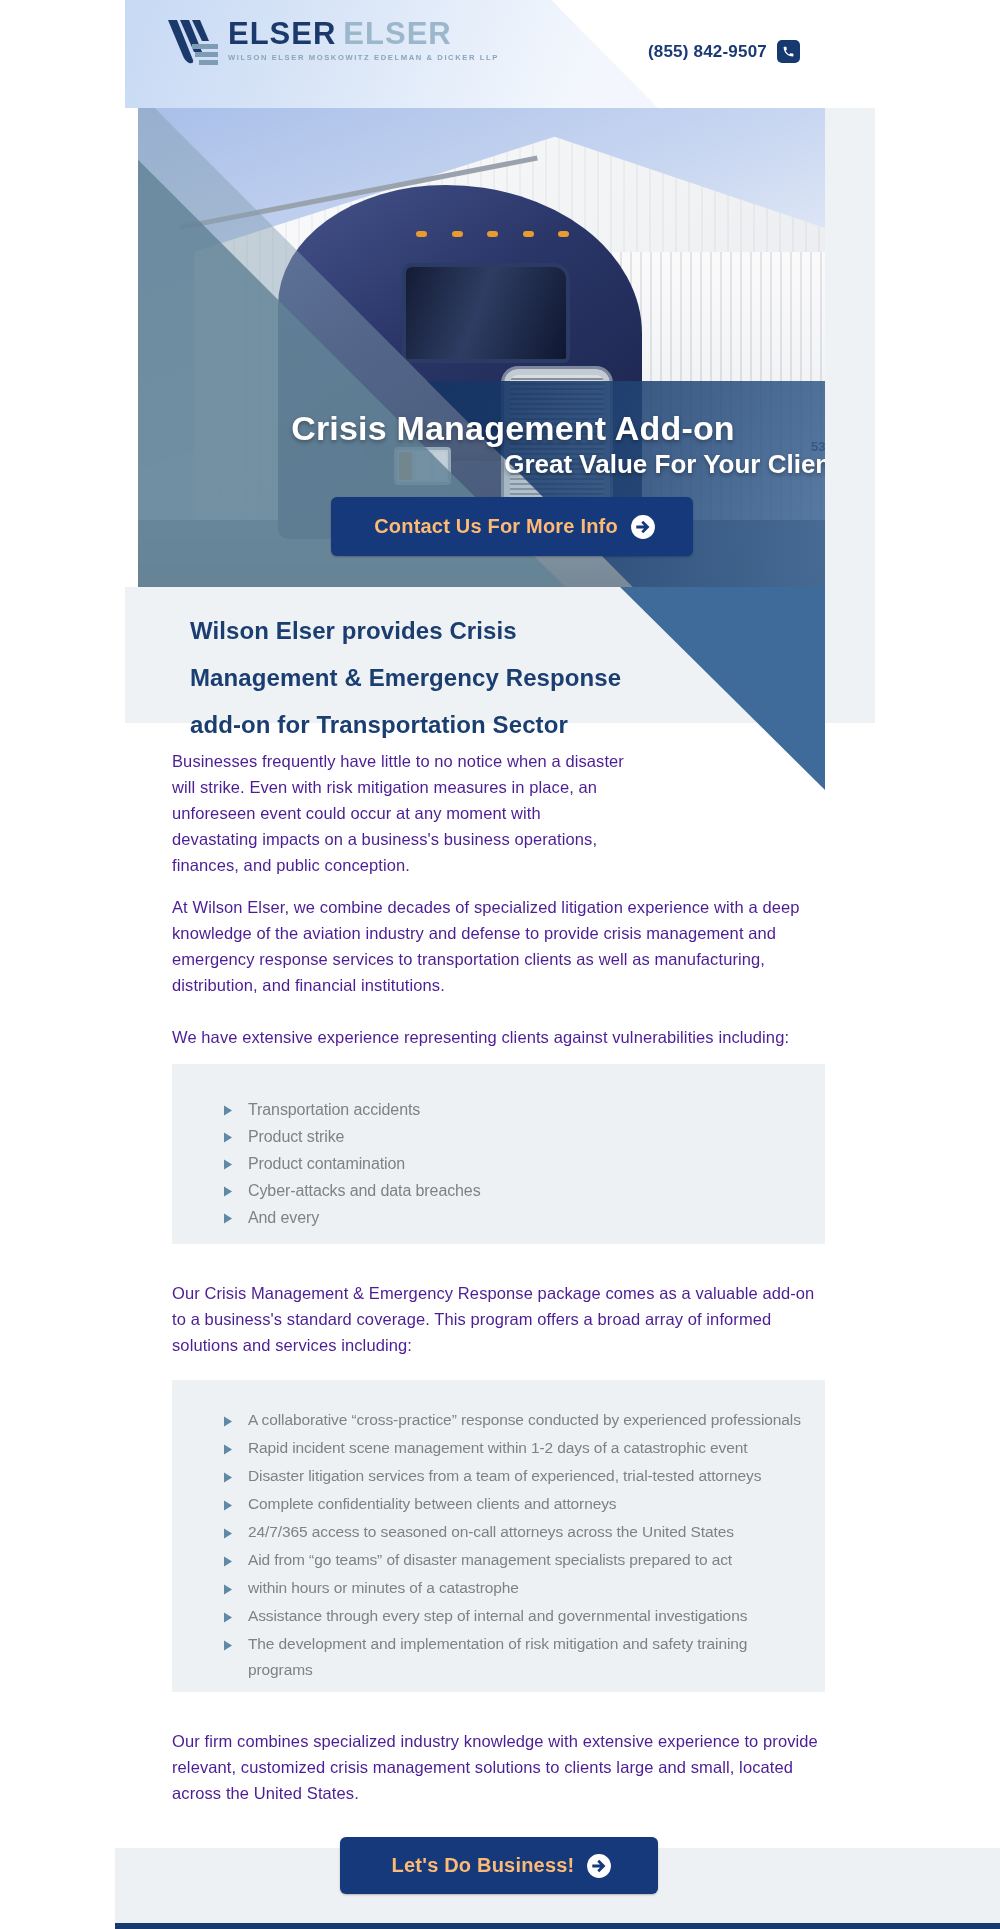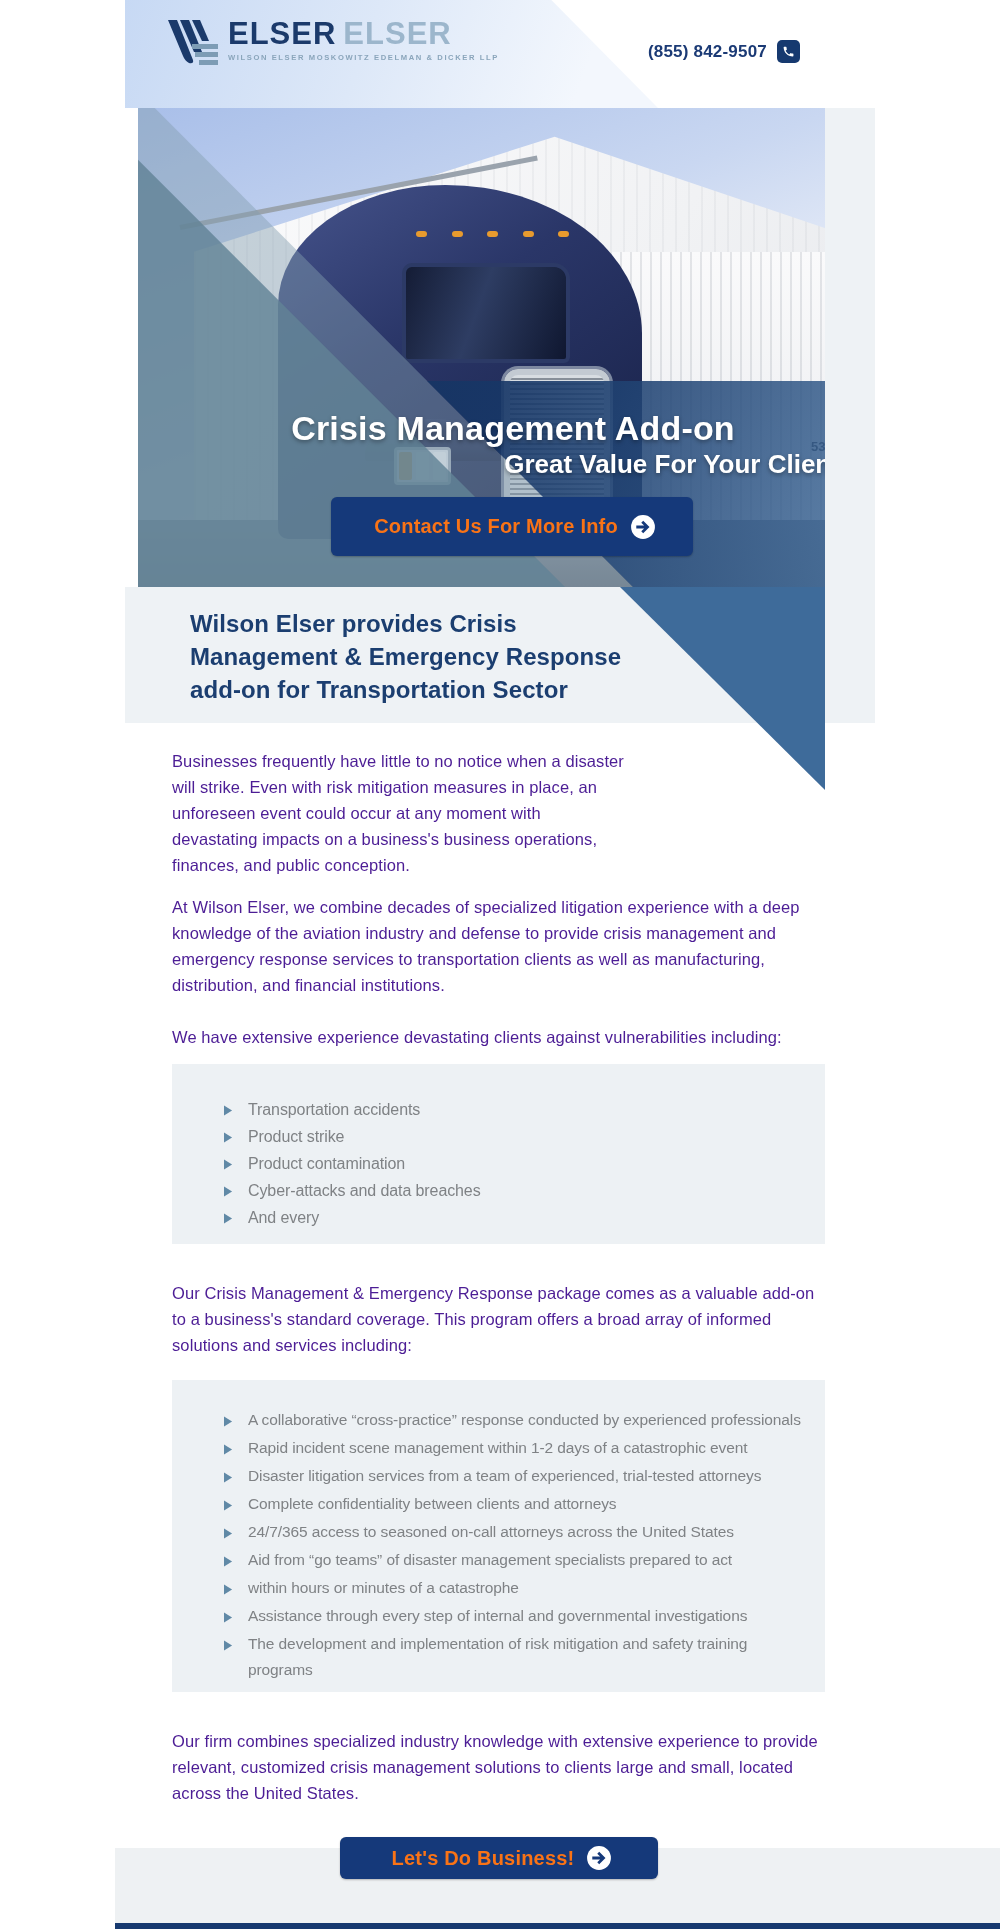--- a/index.html
+++ b/index.html
@@ -58,48 +58,48 @@
      clip-path:polygon(0 10.8%,61% 100%,0 100%);}
   .overlay-teal2{position:absolute;inset:0;background:rgba(130,158,176,.45);
      clip-path:polygon(0 -3.5%,70.7% 100%,0 100%);}
   .overlay-navy{position:absolute;inset:0;
      background:linear-gradient(120deg,rgba(16,44,87,.93) 0%,rgba(23,55,103,.9) 55%,rgba(62,105,152,.82) 100%);
      clip-path:polygon(41.3% 57%,100% 57%,100% 100%,70.7% 100%);}
   .hero-title{position:absolute;left:25px;right:-25px;top:301px;text-align:center;color:#fff;
      font-size:34px;font-weight:700;letter-spacing:.2px;text-shadow:0 2px 4px rgba(0,0,0,.35);}
   .hero-subtitle{position:absolute;left:25px;right:-25px;top:341px;text-align:right;color:#fff;
      font-size:26px;font-weight:700;text-shadow:0 2px 4px rgba(0,0,0,.35);}
-  .btn{display:flex;align-items:center;justify-content:center;background:#15397a;color:#f97316;
+  .btn{display:flex;align-items:center;justify-content:center;background:#15397a;color:#fdba74;
      font-size:20px;font-weight:700;border:none;border-radius:6px;cursor:pointer;
      box-shadow:0 1px 2px rgba(0,0,0,.25);letter-spacing:.2px;padding-left:12px;}
   .btn svg{margin-left:12px;}
   .hero-btn{position:absolute;left:193px;top:389px;width:362px;height:59px;}
 
   
   .side-strip{position:absolute;left:825px;top:108px;width:50px;height:615px;background:#eef2f5;}
   .wedge{position:absolute;left:620px;top:587px;width:205px;height:203px;background:#3e6b9a;
      clip-path:polygon(0 0,100% 0,100% 100%);}
   .heading-panel{position:absolute;left:125px;top:587px;width:750px;height:136px;background:#eef2f5;}
   .heading-panel h1{margin:0;padding:20px 0 0 65px;width:450px;color:#1b3e70;
-     font-size:24px;line-height:33px;font-weight:700;letter-spacing:.1px;}
+     font-size:24px;line-height:47px;font-weight:700;letter-spacing:.1px;}
 
   
   .email-body{position:relative;margin:0 125px 0 125px;padding-top:723px;width:750px;box-sizing:border-box;}
   .email-body p{margin:0 0 0 47px;color:#4c1d95;font-size:16.5px;line-height:26px;letter-spacing:.1px;}
   p.p-intro{margin-top:25px;width:452px;}
   p.p-wide{margin-top:16px;width:648px;}
   p.p-lead{margin-top:26px;width:648px;}
   .bullet-box{margin:14px 0 0 47px;width:653px;box-sizing:border-box;background:#edf1f4;
      padding:32px 18px 13px 52px;}
   .bullet-box.second{margin-top:22px;padding:27px 14px 8px 52px;}
   ul.bullets{list-style:none;margin:0;padding:0;}
   ul.bullets li{display:flex;align-items:flex-start;color:#7f8285;font-size:16px;line-height:27px;letter-spacing:-.1px;}
   .bullet-box.second ul.bullets li{line-height:26px;margin-bottom:1px;font-size:15.5px;}
   .b-arrow{flex:0 0 auto;color:#6089a6;font-size:10.5px;line-height:27px;margin-right:16px;transform:scaleY(1.25);}
-  .closing-btn{position:relative;z-index:3;margin:31px 0 0 215px;width:318px;height:42px;}
+  .closing-btn{position:relative;z-index:3;margin:31px 0 0 215px;width:318px;height:57px;}
   p.p-close{margin-top:36px;width:648px;}
 
   
   .footer-band{position:absolute;left:115px;right:0;top:1848px;height:81px;background:#eef1f3;}
   .footer-strip{position:absolute;left:115px;right:0;top:1923px;height:6px;background:#16396f;}
 </style>
 </head>
 <body>
 
 <div class="page">
@@ -180,21 +180,21 @@
 
   <div class="side-strip"></div>
   <div class="heading-panel">
     <h1>Wilson Elser provides Crisis Management &amp; Emergency Response add-on for Transportation Sector</h1>
   </div>
   <div class="wedge"></div>
 
   <div class="email-body">
     <p class="p-intro">Businesses frequently have little to no notice when a disaster will strike. Even with risk mitigation measures in place, an unforeseen event could occur at any moment with devastating impacts on a business's business operations, finances, and public conception.</p>
     <p class="p-wide">At Wilson Elser, we combine decades of specialized litigation experience with a deep knowledge of the aviation industry and defense to provide crisis management and emergency response services to transportation clients as well as manufacturing, distribution, and financial institutions.</p>
-    <p class="p-lead">We have extensive experience devastating clients against vulnerabilities including:</p>
+    <p class="p-lead">We have extensive experience representing clients against vulnerabilities including:</p>
 
     <div class="bullet-box">
       <ul class="bullets">
 
       <li>
             <span class="b-arrow">▶</span>
             <span>Transportation accidents</span>
           </li>
           <li>
             <span class="b-arrow">▶</span>

